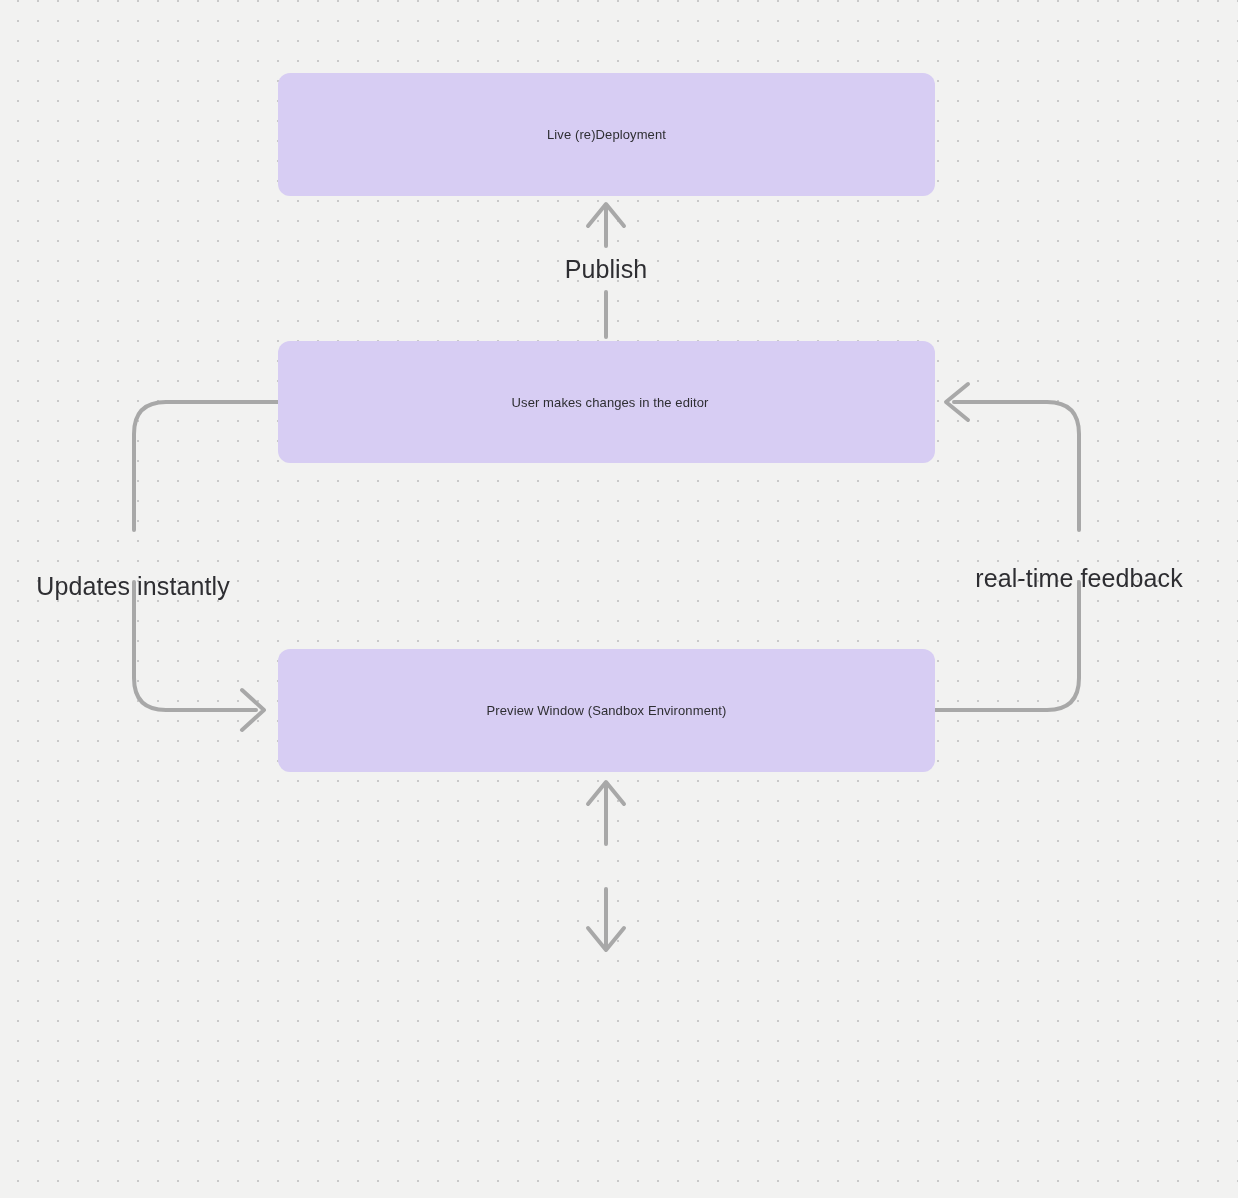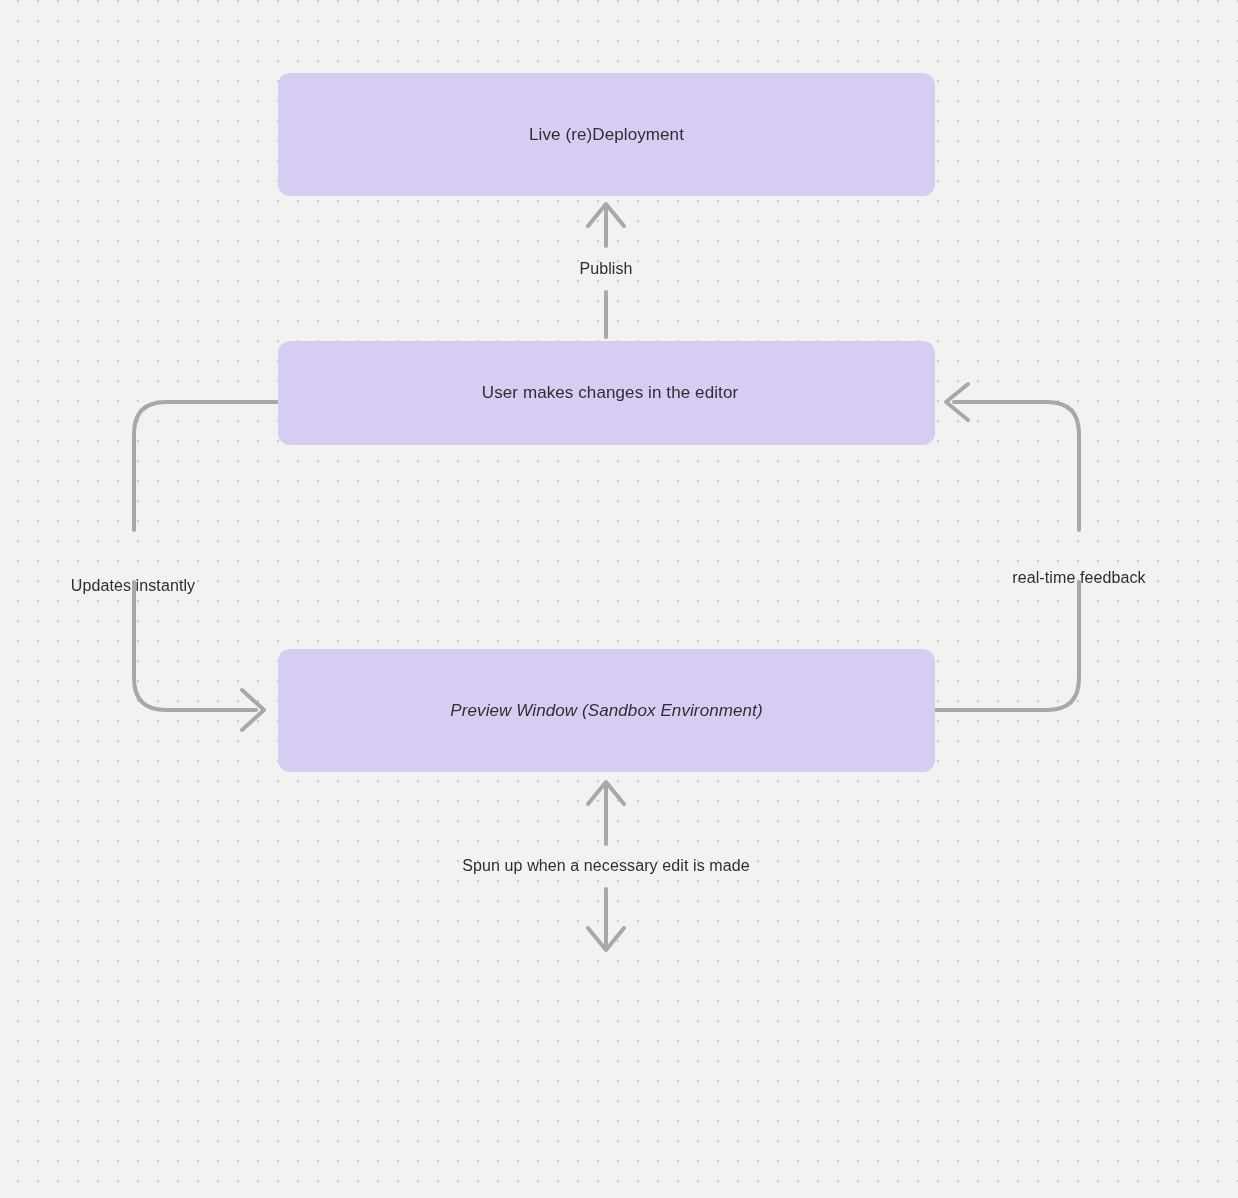--- a/index.html
+++ b/index.html
@@ -27,46 +27,46 @@
   }
   .node {
     position: absolute;
     left: 278px;
     width: 657px;
     border-radius: 12px;
     background: var(--node-fill);
     display: flex;
     align-items: center;
     justify-content: center;
-    font-size: 17px;
+    font-size: 13px;
     color: var(--text);
     letter-spacing: 0.1px;
   }
   .node-1 { top: 73px;  height: 123px; }
-  .node-2 { top: 341px; height: 104px; padding-left: 7px; }
-  .node-3 { top: 649px; height: 123px; font-style: italic; }
+  .node-2 { top: 341px; height: 122px; padding-left: 7px; }
+  .node-3 { top: 649px; height: 123px; }
   .node-4 { top: 959px; height: 122px; }
   .arrows {
     position: absolute;
     inset: 0;
     width: 1238px;
     height: 1198px;
   }
   .arrows path {
     fill: none;
     stroke: var(--arrow);
     stroke-width: 4;
     stroke-linecap: round;
     stroke-linejoin: round;
   }
   .edge-label {
     position: absolute;
     transform: translate(-50%, -50%);
     white-space: nowrap;
-    font-size: 16px;
+    font-size: 25px;
     color: var(--text);
     letter-spacing: 0.1px;
     text-align: right;
   }
   .lbl-publish   { left: 606px;  top: 269px; }
   .lbl-updates   { left: 133px;  top: 557px; margin-top: 29px; }
   .lbl-feedback  { left: 1079px; top: 578px; }
   .lbl-spunup    { left: 606px;  top: 866px; }
 </style>
 </head>
@@ -111,15 +111,14 @@
   </div>
 
   <div class="node node-3">
     <span>Preview Window (Sandbox Environment)</span>
   </div>
 
 
   <div class="edge-label lbl-publish">Publish</div>
   <div class="edge-label lbl-updates">Updates instantly</div>
   <div class="edge-label lbl-feedback">real-time feedback</div>
-  <div class="edge-label lbl-spunup">Spun up when a necessary edit is made</div>
 
 </div>
 
 </body></html>

